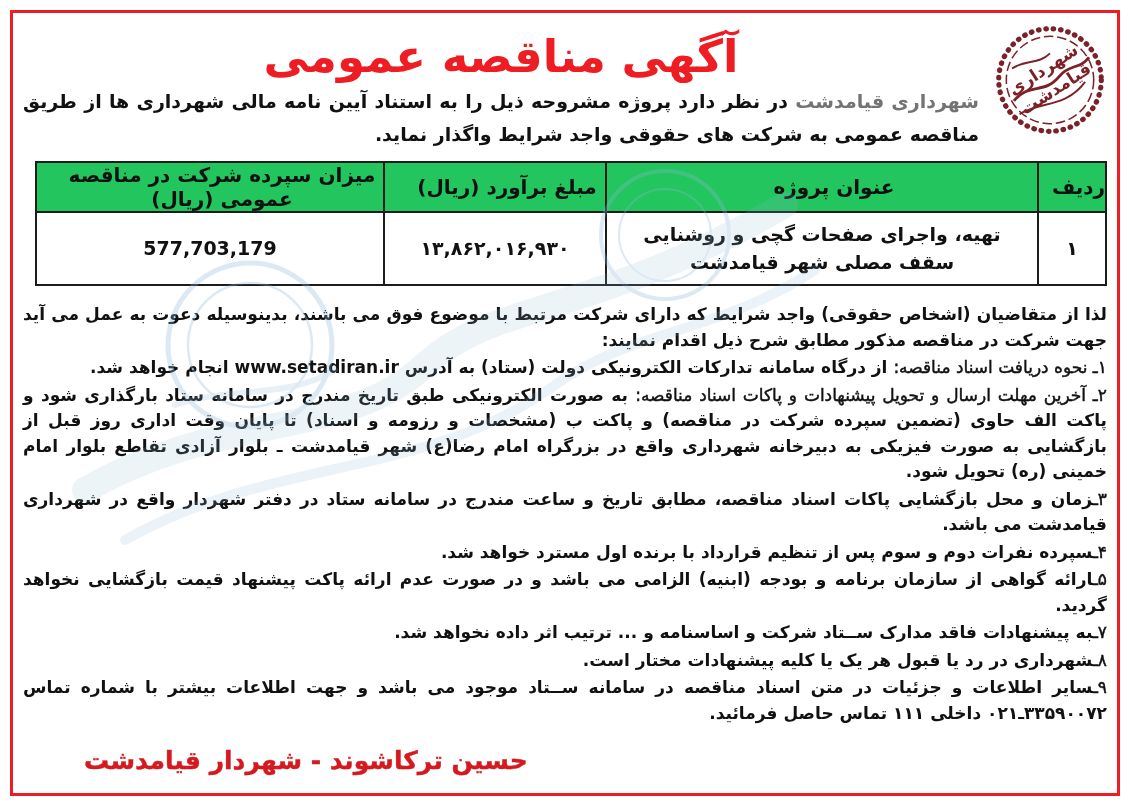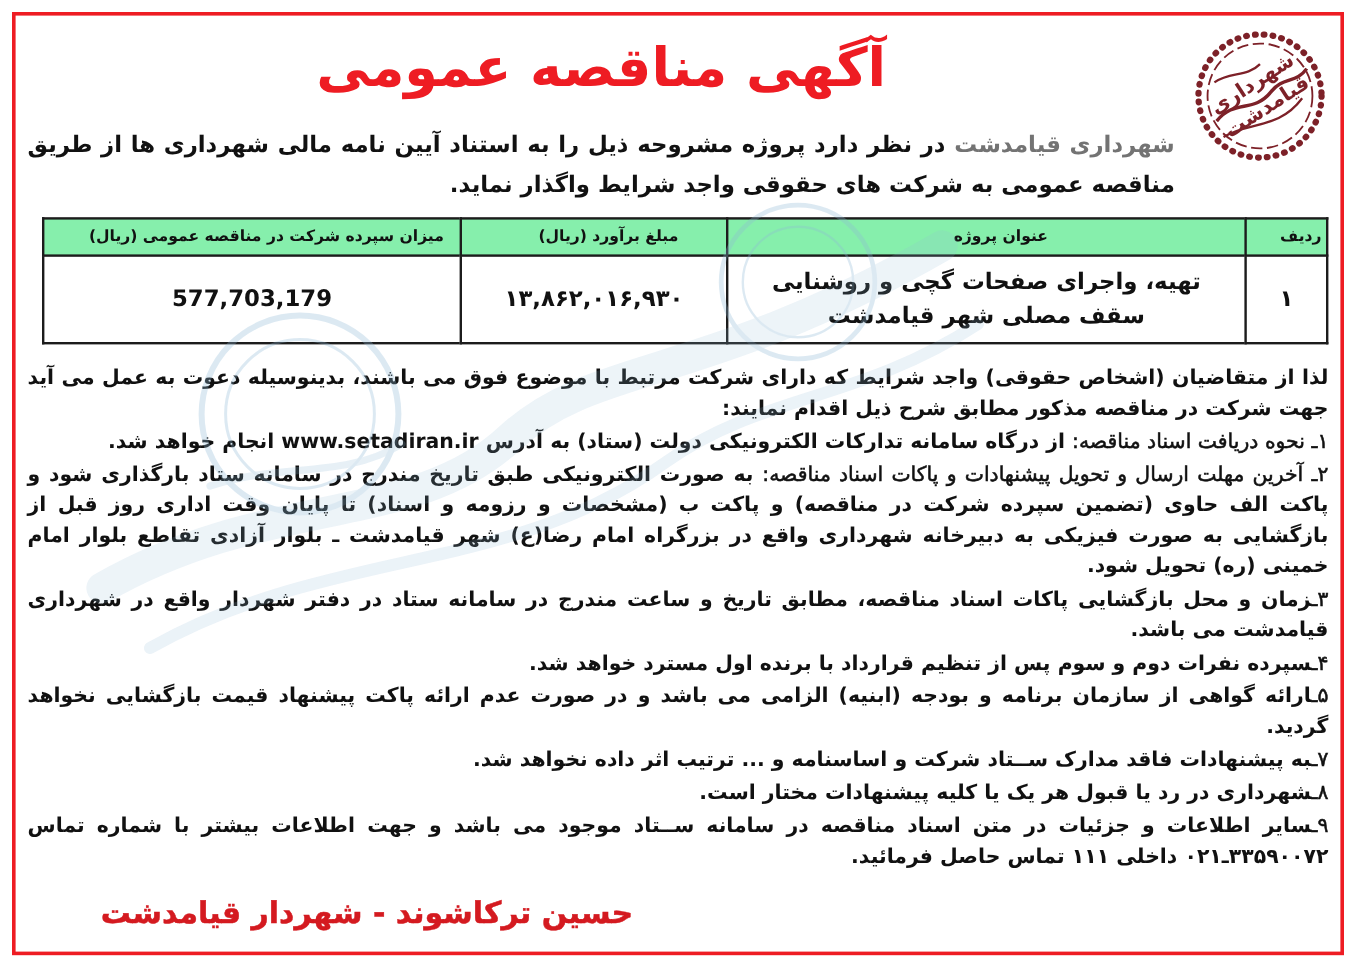--- a/index.html
+++ b/index.html
@@ -25,21 +25,21 @@
     float: right;
     width: 114px;
     height: 118px;
     margin: 2px 0 6px 14px;
   }
   h1.title {
     text-align: center;
     color: #ee1c23;
     font-size: 45px;
     font-weight: bold;
-    margin: 12px 0 22px 0;
+    margin: 12px 0 2px 0;
     line-height: 1.15;
   }
   .intro {
     font-size: 19px;
     font-weight: bold;
     line-height: 1.75;
     text-align: justify;
   }
   .intro .red { color: #737373; }
 
@@ -50,23 +50,23 @@
     border-collapse: collapse;
     table-layout: fixed;
   }
   table.tender th, table.tender td {
     border: 2px solid #1c1c1c;
     text-align: center;
     vertical-align: middle;
     font-weight: bold;
   }
   table.tender th {
-    background: #86efac;
+    background: #22c55e;
     height: 31px;
-    font-size: 13px;
+    font-size: 20px;
     padding-left: 24px;
   }
   table.tender td {
     height: 66px;
     font-size: 19px;
     line-height: 1.45;
   }
   td.project { padding: 8px 34px; }
 
   .body-terms { margin-top: 16px; }

